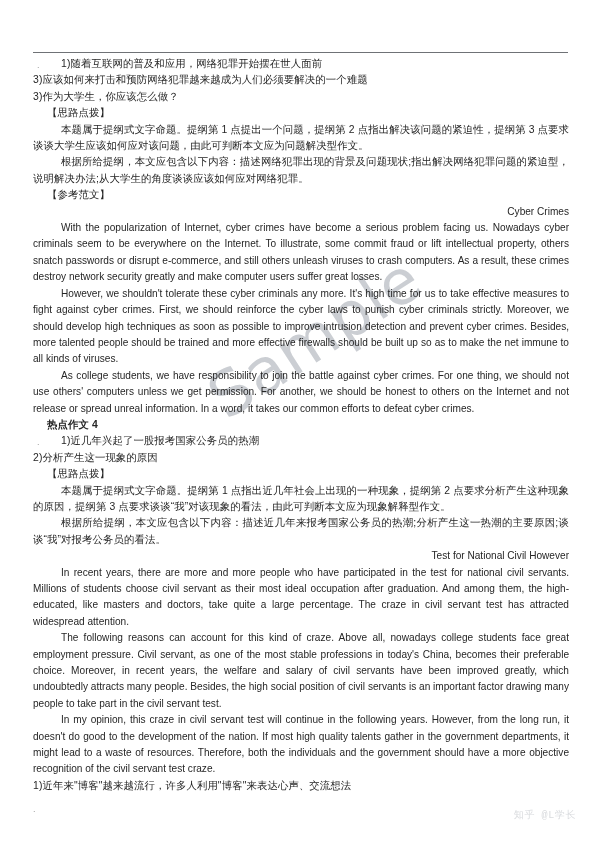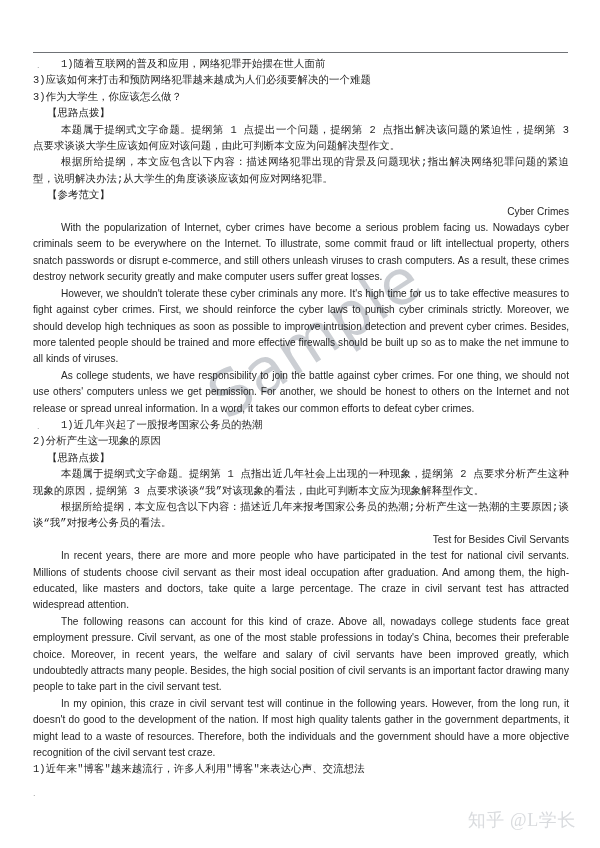--- a/index.html
+++ b/index.html
@@ -61,21 +61,21 @@
     width: 536px;
   }
   p {
     margin: 0;
     color: #262626;
     font-size: 10.1px;
     line-height: 16.4px;
     white-space: normal;
   }
   p.cn {
-    font-family: Liberation Mono, monospace;
+    font-family: Liberation Sans, sans-serif;
     font-size: 10.4px;
     letter-spacing: .1px;
   }
   p.en {
     font-family: "Liberation Sans", sans-serif;
     font-size: 10.1px;
     text-align: right;
   }
   p.just {
     text-align: justify;
@@ -88,22 +88,22 @@
     position: absolute;
     color: #9a9a9a;
     font-size: 9px;
     line-height: 1;
   }
   #zhihu-footer {
     position: absolute;
     right: 24px;
     top: 808px;
     z-index: 3;
-    font-family: Liberation Serif, serif;
-    font-size: 18px;
+    font-family: Liberation Mono, monospace;
+    font-size: 10px;
     color: #d9dbde;
     letter-spacing: .6px;
     white-space: nowrap;
     text-align: right;
   }
 </style>
 </head>
 <body>
 
 <div id="page">
@@ -128,31 +128,32 @@
       <p class="cn ind1">【思路点拨】</p>
       <p class="cn just ind2">本题属于提纲式文字命题。提纲第 1 点提出一个问题，提纲第 2 点指出解决该问题的紧迫性，提纲第 3 点要求谈谈大学生应该如何应对该问题，由此可判断本文应为问题解决型作文。</p>
       <p class="cn just ind2">根据所给提纲，本文应包含以下内容：描述网络犯罪出现的背景及问题现状;指出解决网络犯罪问题的紧迫型，说明解决办法;从大学生的角度谈谈应该如何应对网络犯罪。</p>
 
       <p class="cn ind1">【参考范文】</p>
       <p class="en ind1">Cyber Crimes</p>
       <p class="en just ind2">With the popularization of Internet, cyber crimes have become a serious problem facing us. Nowadays cyber criminals seem to be everywhere on the Internet. To illustrate, some commit fraud or lift intellectual property, others snatch passwords or disrupt e-commerce, and still others unleash viruses to crash computers. As a result, these crimes destroy network security greatly and make computer users suffer great losses.</p>
       <p class="en just ind2">However, we shouldn't tolerate these cyber criminals any more. It's high time for us to take effective measures to fight against cyber crimes. First, we should reinforce the cyber laws to punish cyber criminals strictly. Moreover, we should develop high techniques as soon as possible to improve intrusion detection and prevent cyber crimes. Besides, more talented people should be trained and more effective firewalls should be built up so as to make the net immune to all kinds of viruses.</p>
       <p class="en just ind2">As college students, we have responsibility to join the battle against cyber crimes. For one thing, we should not use others' computers unless we get permission. For another, we should be honest to others on the Internet and not release or spread unreal information. In a word, it takes our common efforts to defeat cyber crimes.</p>
 
+      <p class="cn bold ind1">热点作文 4</p>
       <div style="position:relative;">
         <span class="dot-mark" style="left:4px; top:5px;">.</span>
         <p class="cn ind2">1)近几年兴起了一股报考国家公务员的热潮</p>
       </div>
       <p class="cn">2)分析产生这一现象的原因</p>
 
       <p class="cn ind1">【思路点拨】</p>
       <p class="cn just ind2">本题属于提纲式文字命题。提纲第 1 点指出近几年社会上出现的一种现象，提纲第 2 点要求分析产生这种现象的原因，提纲第 3 点要求谈谈“我”对该现象的看法，由此可判断本文应为现象解释型作文。</p>
       <p class="cn just ind2">根据所给提纲，本文应包含以下内容：描述近几年来报考国家公务员的热潮;分析产生这一热潮的主要原因;谈谈“我”对报考公务员的看法。</p>
 
-      <p class="en ind1">Test for Besides Civil Servants</p>
+      <p class="en ind1">Test for National Civil However</p>
       <p class="en just ind2">In recent years, there are more and more people who have participated in the test for national civil servants. Millions of students choose civil servant as their most ideal occupation after graduation. And among them, the high-educated, like masters and doctors, take quite a large percentage. The craze in civil servant test has attracted widespread attention.</p>
       <p class="en just ind2">The following reasons can account for this kind of craze. Above all, nowadays college students face great employment pressure. Civil servant, as one of the most stable professions in today's China, becomes their preferable choice. Moreover, in recent years, the welfare and salary of civil servants have been improved greatly, which undoubtedly attracts many people. Besides, the high social position of civil servants is an important factor drawing many people to take part in the civil servant test.</p>
       <p class="en just ind2">In my opinion, this craze in civil servant test will continue in the following years. However, from the long run, it doesn't do good to the development of the nation. If most high quality talents gather in the government departments, it might lead to a waste of resources. Therefore, both the individuals and the government should have a more objective recognition of the civil servant test craze.</p>
 
       <p class="cn">1)近年来"博客"越来越流行，许多人利用"博客"来表达心声、交流想法</p>
 
       <div style="position:relative; height:24px;">
         <span class="dot-mark" style="left:0px; top:11px;">.</span>
       </div>
 

